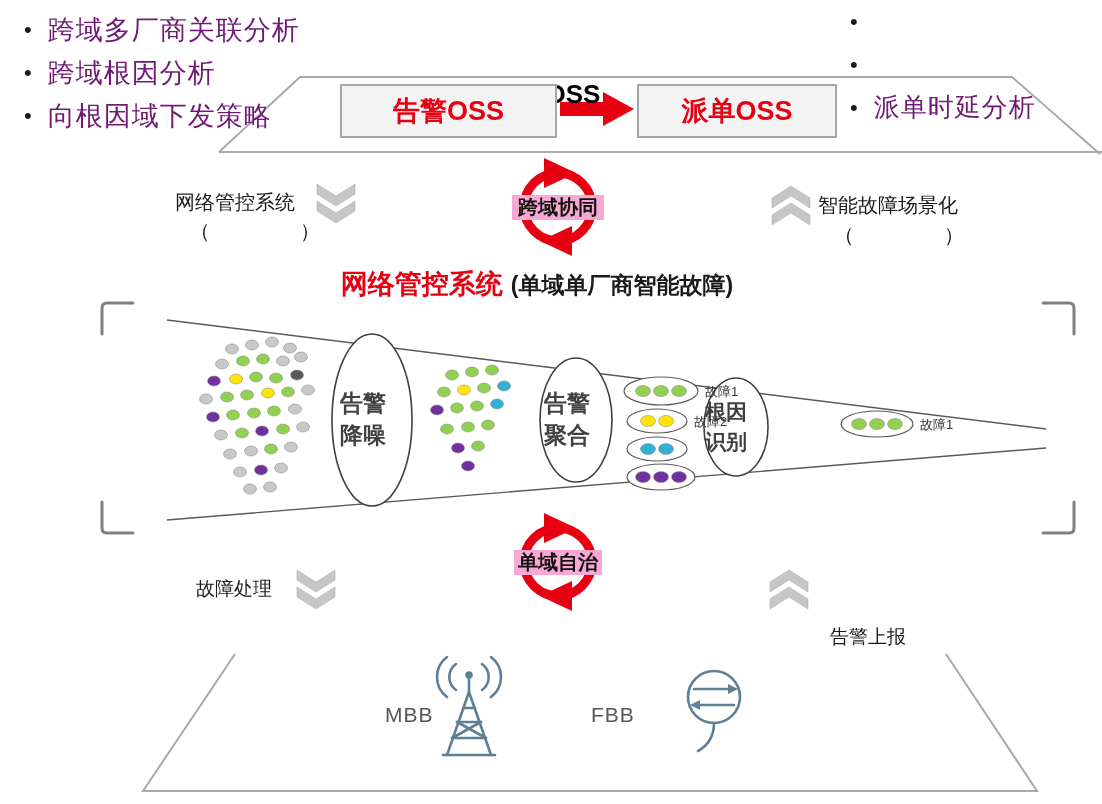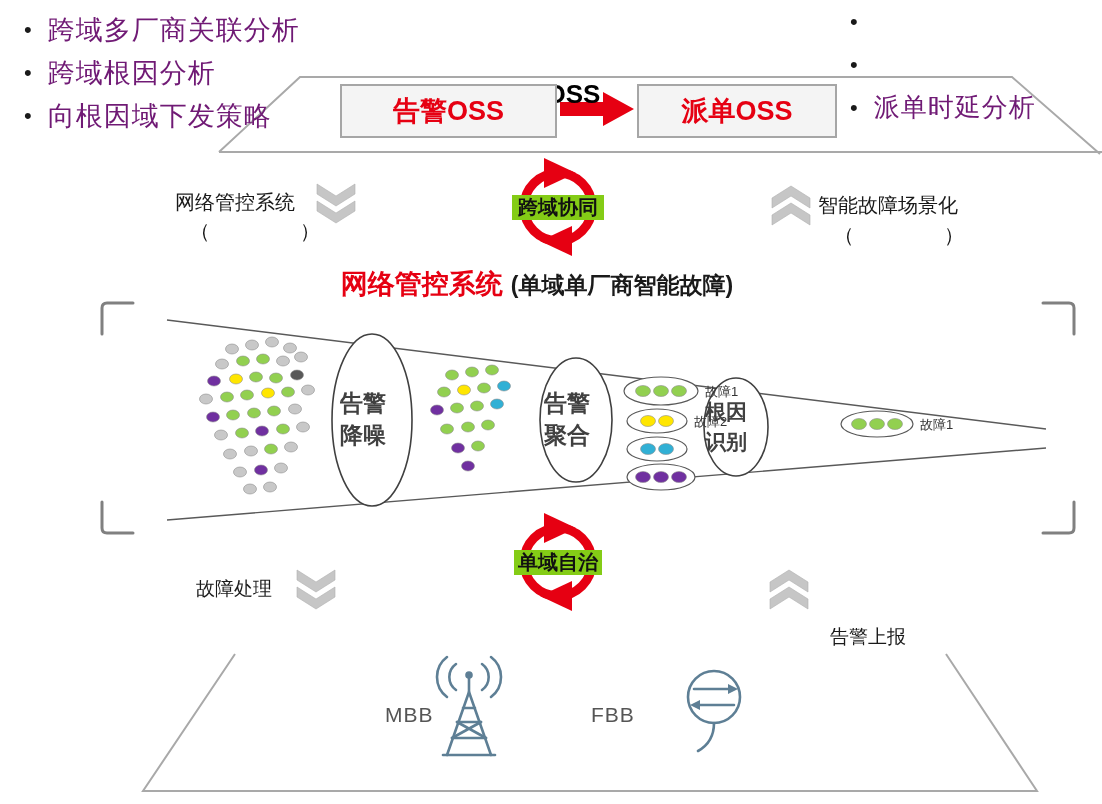--- a/index.html
+++ b/index.html
@@ -26,21 +26,21 @@
     display:flex;align-items:center;justify-content:center;
     font-size:27px;font-weight:700;color:var(--red,#e60012);
   }
   #alarm-oss{left:340px;top:84px;width:213px;height:50px;}
   #dispatch-oss{left:637px;top:84px;width:196px;height:50px;}
 
   
   .flow-label{font-size:20px;color:#1a1a1a;}
   .paren{font-size:20px;color:#1a1a1a;letter-spacing:2px;}
   .cycle-label{
-    position:absolute;z-index:2;background:#84cc16;display:flex;align-items:center;justify-content:center;
+    position:absolute;z-index:2;background:#f9a8d4;display:flex;align-items:center;justify-content:center;
     font-size:20px;font-weight:700;color:#111;
   }
 
   
   .funnel-title{left:187px;top:266px;width:700px;text-align:center;font-weight:700;white-space:nowrap;}
   .funnel-title .red{color:var(--red,#e60012);font-size:27px;margin-top:24px;}
   .funnel-title .blk{color:#1a1a1a;font-size:23px;margin-left:8px;margin-top:16px;}
 
   
   .stage-txt{text-align:left;font-weight:700;color:#404040;font-size:23px;line-height:32px;}

